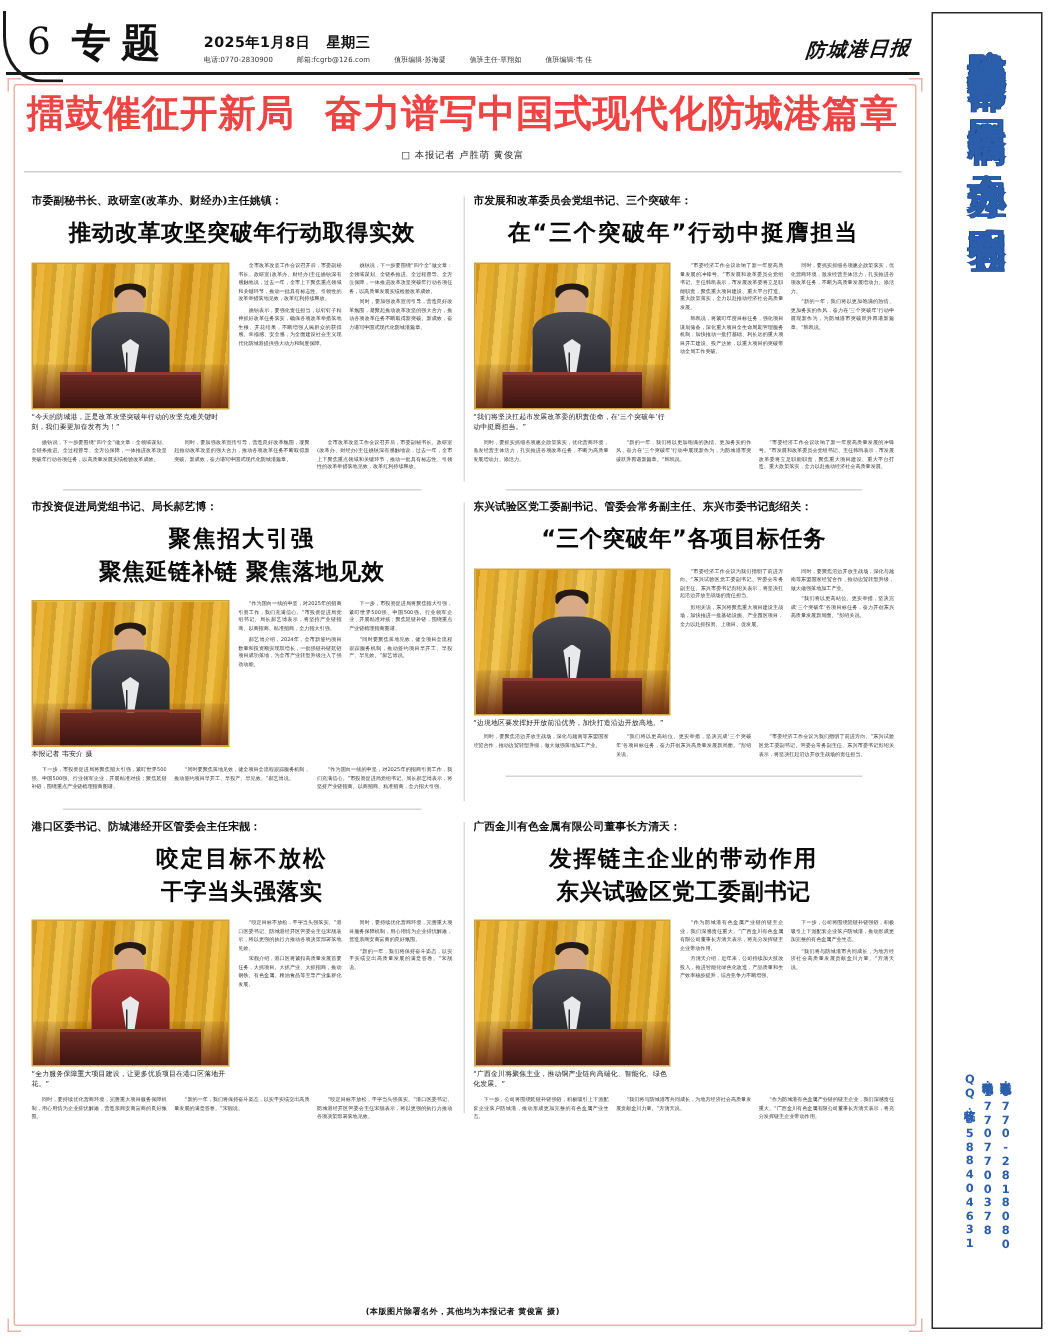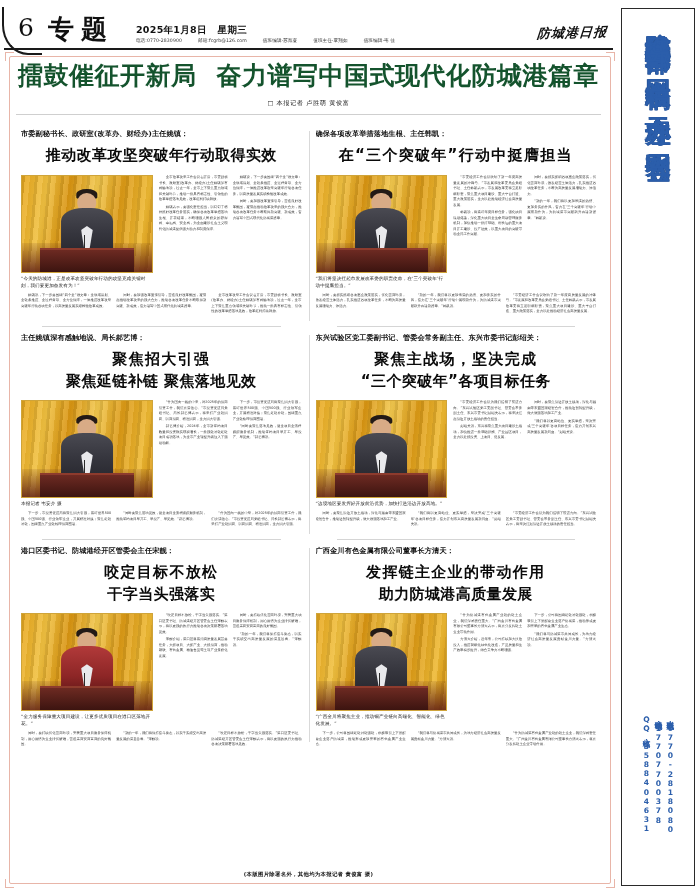--- a/index.html
+++ b/index.html
@@ -61,21 +61,21 @@
   }
   .frame-corner { position:absolute; width:9px; height:9px; border:1.5px solid #e8b5a8; }
   .fc-tl { left:-5px; top:-5px; border-right:0; border-bottom:0;}
   .fc-tr { right:-5px; top:-5px; border-left:0; border-bottom:0;}
   .fc-bl { left:-5px; bottom:-5px; border-right:0; border-top:0;}
   .fc-br { right:-5px; bottom:-5px; border-left:0; border-top:0;}
 
   
   .mainhead {
     text-align:center; padding: 10px 10px 0 10px;
-    font-size: 25px; font-weight:800; color:#14532d; letter-spacing:0.5px;
+    font-size: 25px; font-weight:800; color:#ef4444; letter-spacing:0.5px;
     font-family:"DejaVu Sans","Liberation Sans",sans-serif;
     line-height:1.25; white-space:nowrap;
   }
   .mainhead .gap { display:inline-block; width:20px; }
   .byline {
     text-align:center; font-size:6.2px; color:#222; margin-top:8px; letter-spacing:0.6px;
   }
 
   
   .hr-thin { height:1px; background:#cfcfcf; margin:6px 16px; }
@@ -270,21 +270,21 @@
             <div class="tcol">
               <p>同时，要加强改革宣传引导，营造良好改革氛围，凝聚起推动改革攻坚的强大合力，推动各项改革任务不断取得新突破、新成效，奋力谱写中国式现代化防城港篇章。</p>
             </div>
             <div class="tcol">
               <p>全市改革攻坚工作会议召开后，市委副秘书长、政研室(改革办、财经办)主任姚镇深有感触地说，过去一年，全市上下聚焦重点领域和关键环节，推动一批具有标志性、引领性的改革举措落地见效，改革红利持续释放。</p>
             </div>
           </div>
           <div class="cell-hr"></div>
         </div>
         <div class="cell sep-left">
-          <div class="kicker">确保各项改革举措落地生根、主任韩凯：</div>
+          <div class="kicker">市发展和改革委员会党组书记、三个突破年：</div>
           <div class="subhead"><span>在“三个突破年”行动中挺膺担当</span></div>
           <div class="story-body">
             <div class="photo-col">
               <div class="photo">
                 <div class="drape"></div>
                 <div class="stage"></div>
                 <div class="person-hair"></div>
                 <div class="person-head"></div>
                 <div class="person-body"></div>
                 <div class="person-shirt"></div>
@@ -311,21 +311,21 @@
             <div class="tcol">
               <p>“新的一年，我们将以更加饱满的热情、更加务实的作风，奋力在‘三个突破年’行动中展现新作为，为防城港市突破跃升再谱新篇章。”韩凯说。</p>
             </div>
             <div class="tcol">
               <p>“市委经济工作会议吹响了新一年度高质量发展的冲锋号。”市发展和改革委员会党组书记、主任韩凯表示，市发展改革委将立足职能职责，聚焦重大项目建设、重大平台打造、重大政策落实，全力以赴推动经济社会高质量发展。</p>
             </div>
           </div>
           <div class="cell-hr"></div>
         </div>
         <div class="cell">
-          <div class="kicker">主任姚镇深有感触地说、局长郝艺博：</div>
+          <div class="kicker">市投资促进局党组书记、局长郝艺博：</div>
           <div class="subhead"><span>聚焦招大引强</span><span class="l2">聚焦延链补链 聚焦落地见效</span></div>
           <div class="story-body">
             <div class="photo-col">
               <div class="photo">
                 <div class="drape"></div>
                 <div class="stage"></div>
                 <div class="person-hair"></div>
                 <div class="person-head"></div>
                 <div class="person-body"></div>
                 <div class="person-shirt"></div>
@@ -353,21 +353,21 @@
               <p>“同时要聚焦落地见效，健全项目全流程跟踪服务机制，推动签约项目早开工、早投产、早见效。”郝艺博说。</p>
             </div>
             <div class="tcol">
               <p>“作为国向一线的中坚，对2025年的招商引资工作，我们充满信心。”市投资促进局党组书记、局长郝艺博表示，将坚持产业链招商、以商招商、精准招商，全力招大引强。</p>
             </div>
           </div>
           <div class="cell-hr"></div>
         </div>
         <div class="cell sep-left">
           <div class="kicker">东兴试验区党工委副书记、管委会常务副主任、东兴市委书记彭绍关：</div>
-          <div class="subhead"><span>聚焦主战场，坚决完成</span><span class="l2">“三个突破年”各项目标任务</span></div>
+          <div class="subhead"><span class="l2">“三个突破年”各项目标任务</span></div>
           <div class="story-body">
             <div class="photo-col">
               <div class="photo">
                 <div class="drape"></div>
                 <div class="stage"></div>
                 <div class="person-hair"></div>
                 <div class="person-head"></div>
                 <div class="person-body"></div>
                 <div class="person-shirt"></div>
                 <div class="mic"></div>
@@ -434,21 +434,21 @@
             <div class="tcol">
               <p>“新的一年，我们将保持奋斗姿态，以实干实绩交出高质量发展的满意答卷。”宋靓说。</p>
             </div>
             <div class="tcol">
               <p>“咬定目标不放松，干字当头强落实。”港口区委书记、防城港经开区管委会主任宋靓表示，将以更强的执行力推动各项决策部署落地见效。</p>
             </div>
           </div>
         </div>
         <div class="cell sep-left">
           <div class="kicker">广西金川有色金属有限公司董事长方清天：</div>
-          <div class="subhead"><span>发挥链主企业的带动作用</span><span class="l2">助力防城港高质量发展</span></div>
+          <div class="subhead"><span>发挥链主企业的带动作用</span><span class="l2">东兴试验区党工委副书记</span></div>
           <div class="story-body">
             <div class="photo-col">
               <div class="photo">
                 <div class="drape"></div>
                 <div class="stage"></div>
                 <div class="person-hair"></div>
                 <div class="person-head"></div>
                 <div class="person-body"></div>
                 <div class="person-shirt"></div>
                 <div class="mic"></div>

